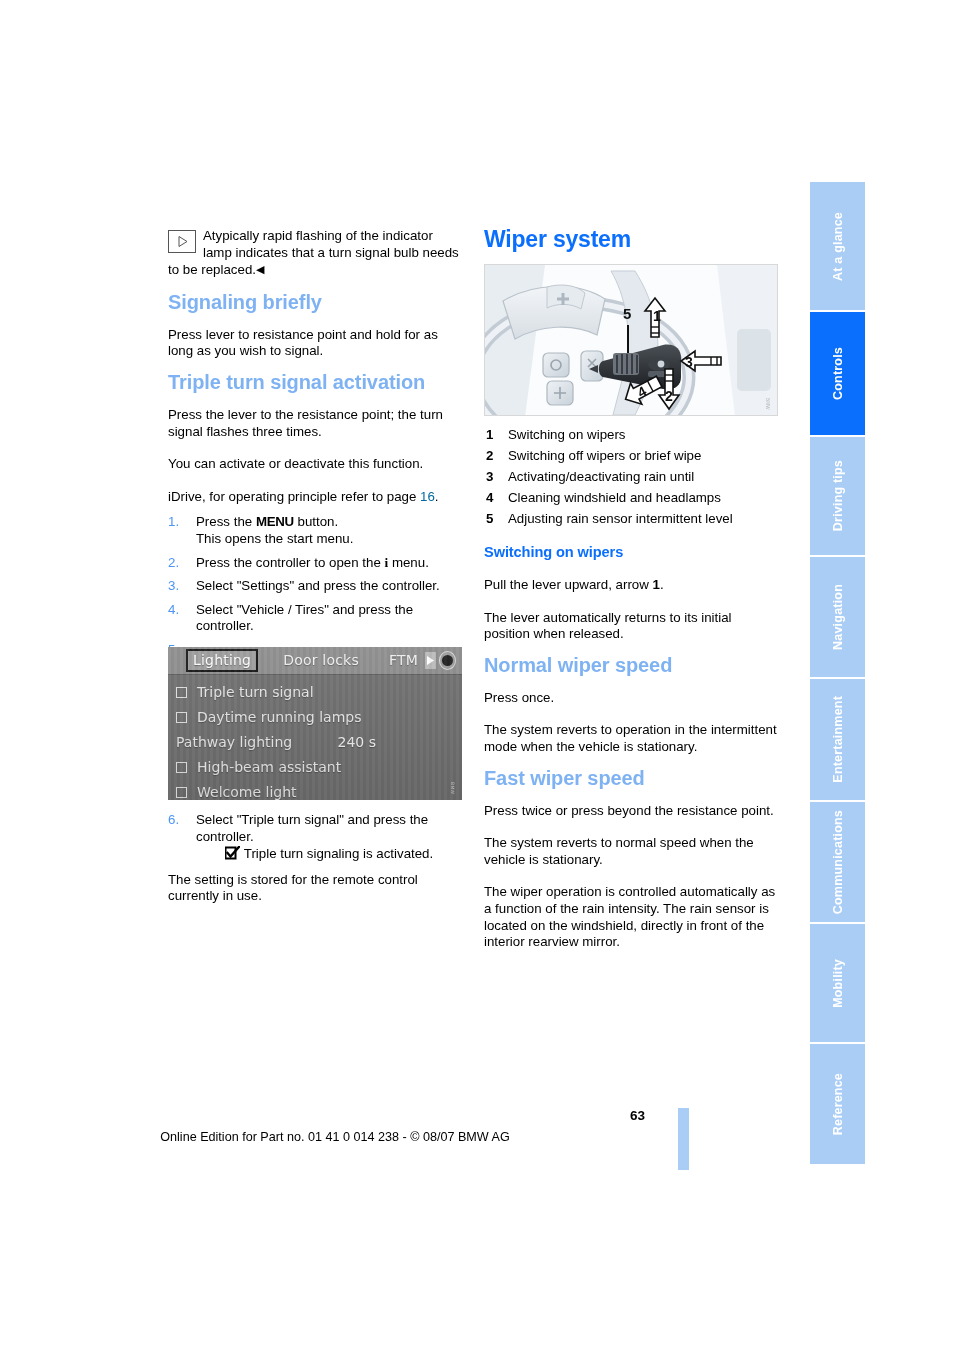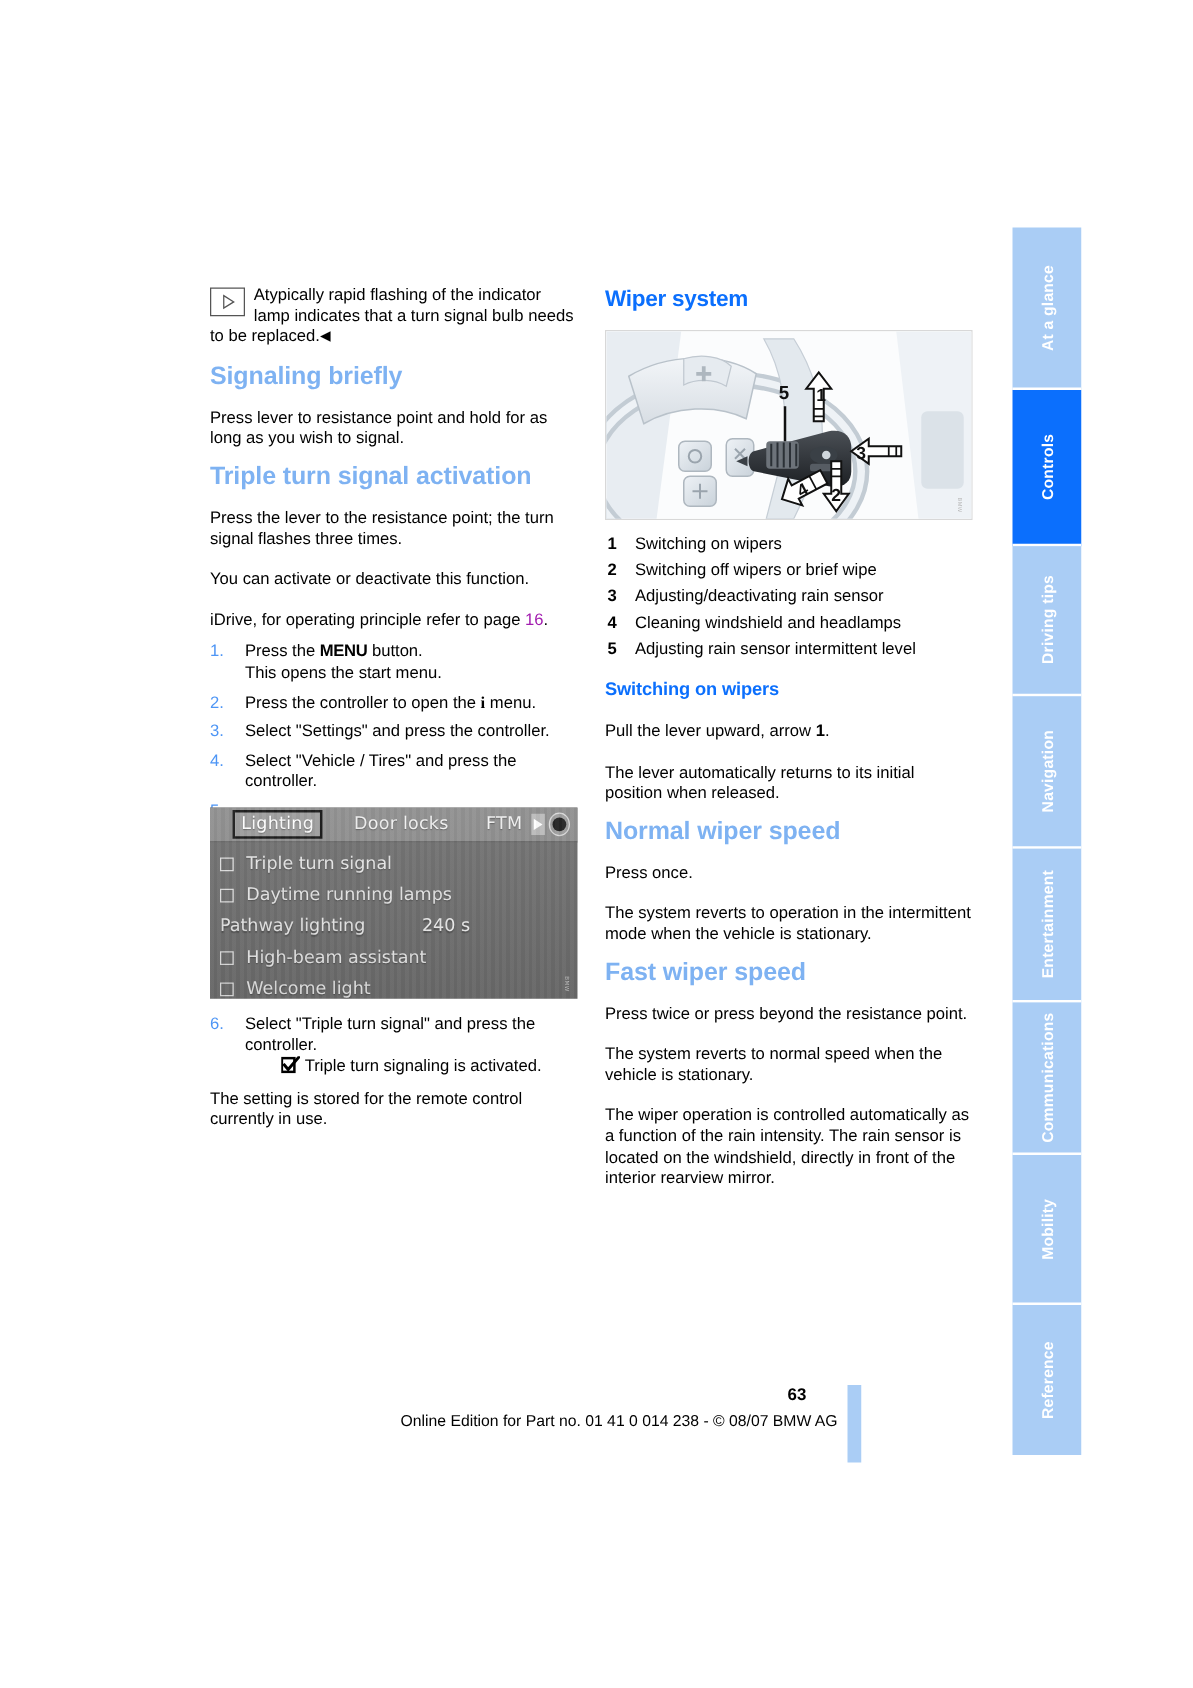--- a/index.html
+++ b/index.html
@@ -29,21 +29,21 @@
     line-height: 16.6px;
   }
   .col-left  { left: 168px; top: 228px; }
   .col-right { left: 484px; top: 228px; }
 
   p { margin: 16px 0 9px 0; }
 
   
   .h1 {
     color: #0b6ffd;
-    font-size: 18px;
+    font-size: 23px;
     font-weight: bold;
     line-height: 23px;
     margin: 0 0 13px 0;
     letter-spacing: -0.2px;
   }
   .h2-light {
     color: #7eb2f2;
     font-size: 20px;
     font-weight: bold;
     line-height: 18px;
@@ -269,21 +269,21 @@
     left: 630px; top: 0;
     width: 40px;
     text-align: left;
     font-size: 13.5px;
     font-weight: bold;
   }
   .footline {
     position: absolute;
     left: 0; top: 22px;
     width: 670px;
-    text-align: right;
+    text-align: center;
     font-size: 12.6px;
   }
   .footbar {
     position: absolute;
     left: 678px; top: 0px;
     width: 11px; height: 62px;
     background: #aacdf5;
   }
 </style>
 </head>
@@ -301,21 +301,21 @@
       </span>
       <span class="note-text">Atypically rapid flashing of the indicator lamp indicates that a turn signal bulb needs to be replaced.</span><span class="note-end">◀</span>
     </div>
 
     <div class="h2-light">Signaling briefly</div>
     <p>Press lever to resistance point and hold for as long as you wish to signal.</p>
 
     <div class="h2-light">Triple turn signal activation</div>
     <p>Press the lever to the resistance point; the turn signal flashes three times.</p>
     <p>You can activate or deactivate this function.</p>
-    <p><span>iDrive, for operating principle refer to page </span><span style="color:#a21caf">16</span><span>.</span></p>
+    <p><span>iDrive, for operating principle refer to page </span><span style="color:#0369a1">16</span><span>.</span></p>
 
     <ul class="steps">
       <li>
         <span class="num">1.</span>
         <span>Press the </span><span class="menu-btn">MENU</span><span> button.</span>
         <span class="sub">This opens the start menu.</span>
       </li>
       <li>
         <span class="num">2.</span>
         <span>Press the controller to open the </span><span class="i-glyph">i</span><span> menu.</span>
@@ -479,21 +479,21 @@
           <line x1="166" y1="118" x2="166" y2="130" stroke="#111" stroke-width="1.4"></line>
           <text x="152" y="130" font-family="Liberation Sans, sans-serif" font-size="14" font-weight="bold" fill="#111">4</text>
         </g>
       </svg>
       <div class="illus-credit">BMW</div>
     </div>
 
     <ul class="legend">
       <li><span class="lnum">1</span><span>Switching on wipers</span></li>
       <li><span class="lnum">2</span><span>Switching off wipers or brief wipe</span></li>
-      <li><span class="lnum">3</span><span>Adjusting/deactivating rain sensor</span></li>
+      <li><span class="lnum">3</span><span>Activating/deactivating rain until</span></li>
       <li><span class="lnum">4</span><span>Cleaning windshield and headlamps</span></li>
       <li><span class="lnum">5</span><span>Adjusting rain sensor intermittent level</span></li>
     </ul>
 
     <div class="h2-dark" style="margin-top:15px">Switching on wipers</div>
     <p><span>Pull the lever upward, arrow </span><b>1</b><span>.</span></p>
     <p>The lever automatically returns to its initial position when released.</p>
 
     <div class="h2-light">Normal wiper speed</div>
     <p style="margin-bottom:0">Press once.</p>

